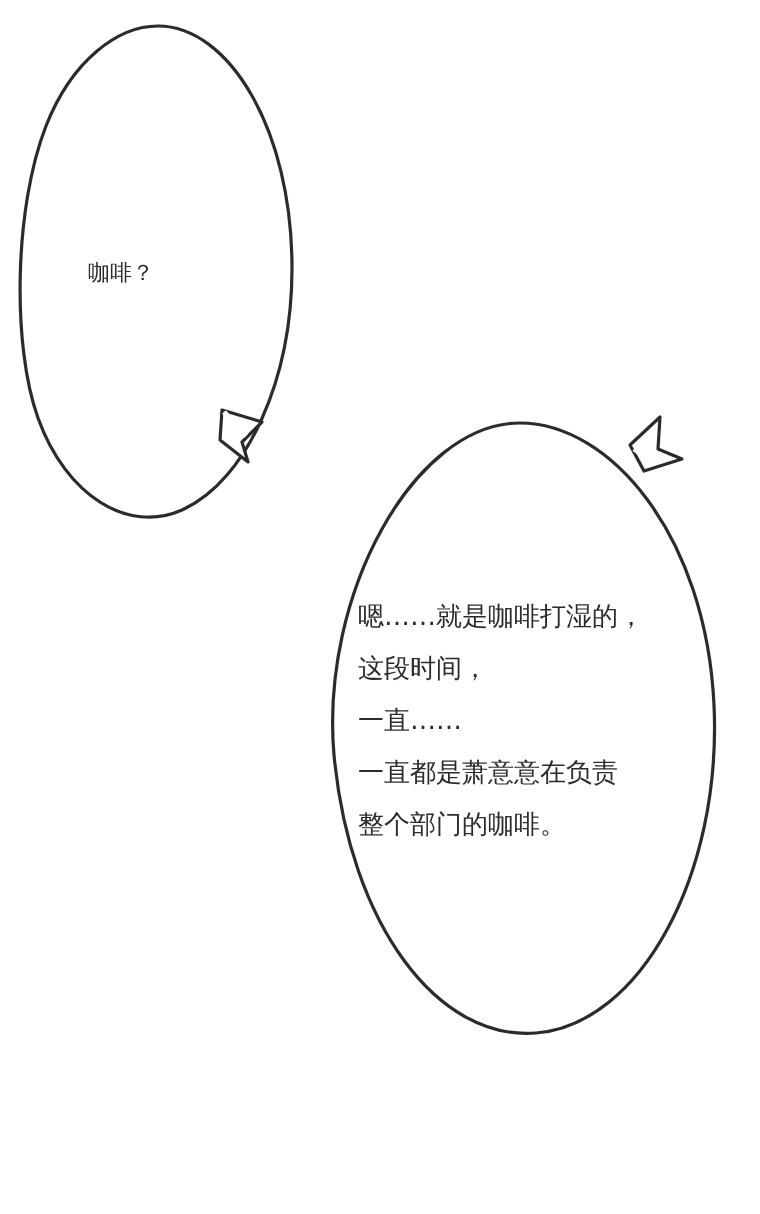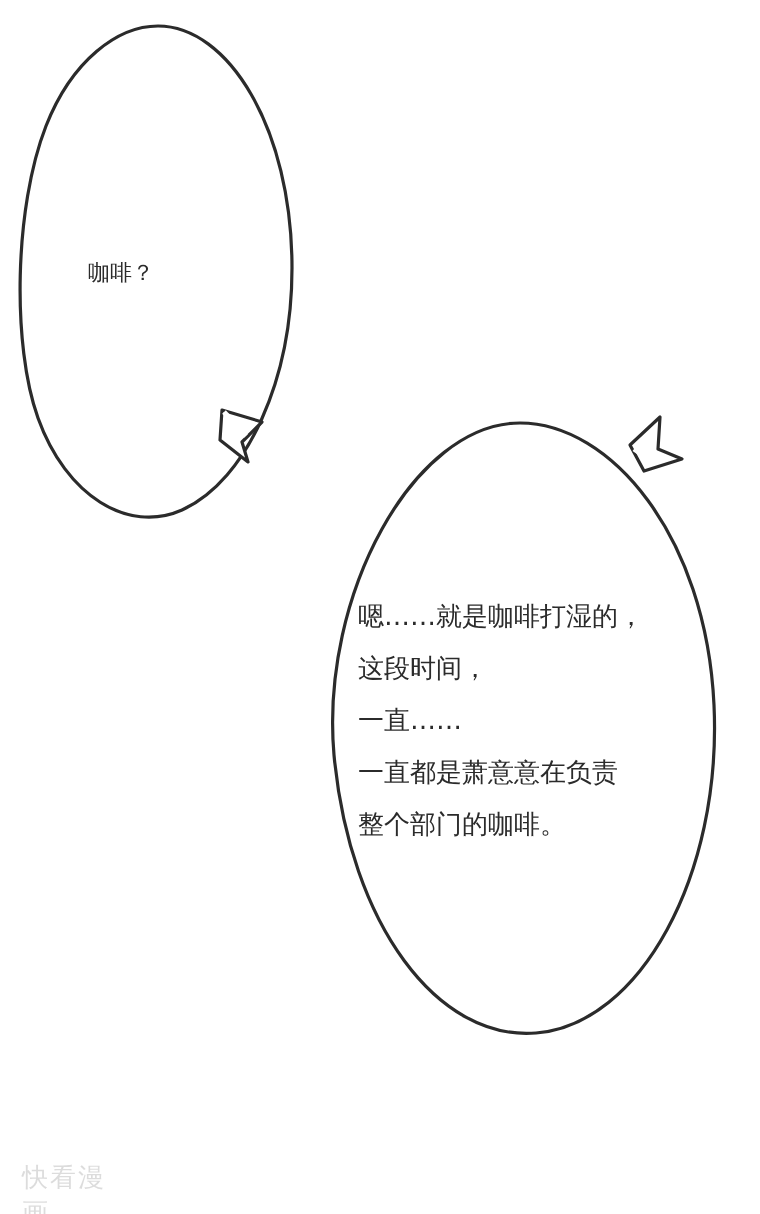--- a/index.html
+++ b/index.html
@@ -119,17 +119,14 @@
                L 334 66 Z" fill="#ffffff" stroke="#2b2b2b" stroke-width="3.2" stroke-linejoin="round"></path>
       <path d="M 324 44 L 344 58" stroke="#ffffff" stroke-width="5"></path>
     </svg>
     <div class="bubble-text">嗯……就是咖啡打湿的，
 这段时间，
 一直……
 一直都是萧意意在负责
 整个部门的咖啡。</div>
   </div>
 
-  <div id="watermark">
-    <span class="wm-text">快看漫画</span>
-  </div>
 
 </div>
 
 </body></html>

